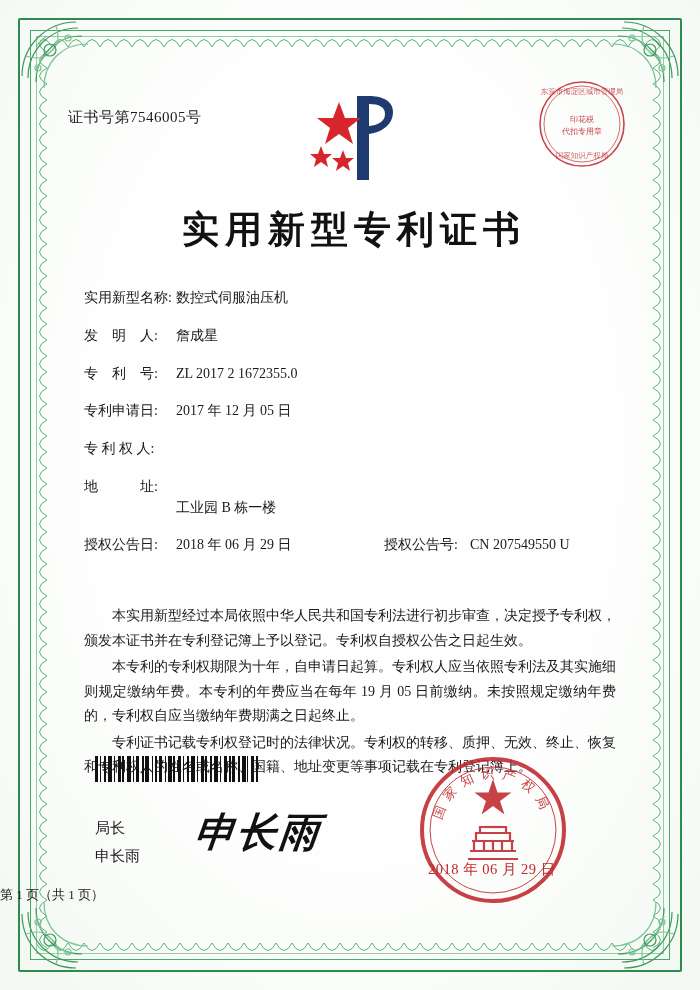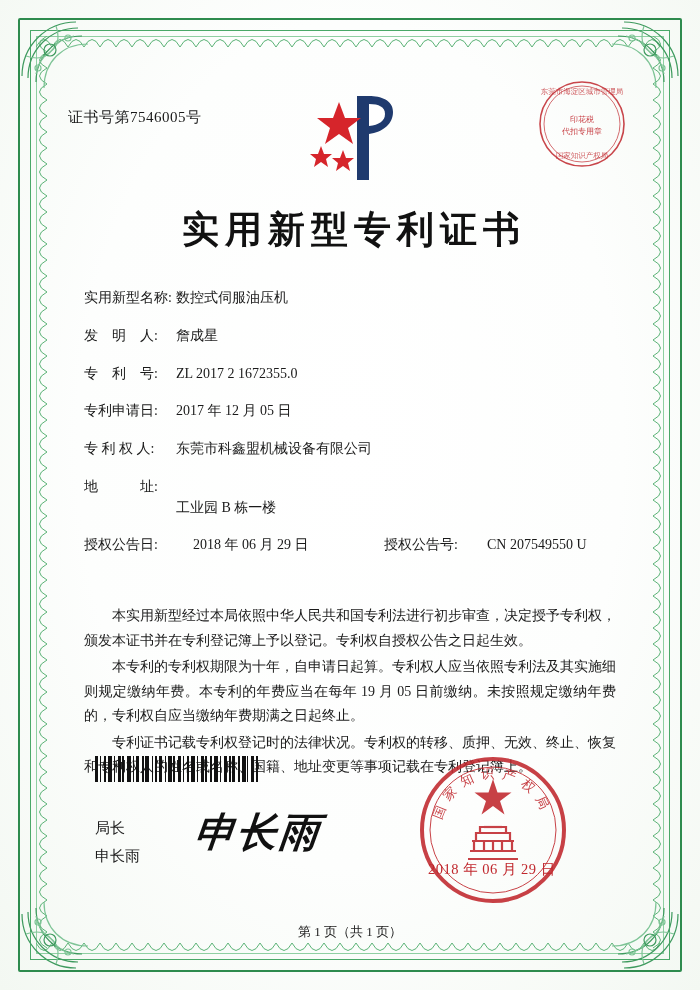--- a/index.html
+++ b/index.html
@@ -69,21 +69,21 @@
     font-size:14px;
     line-height:1.2;
   }
   .row{display:flex;margin-bottom:21px;align-items:flex-start;}
   .lbl{
     width:92px;flex:none;
     letter-spacing:0px;
     white-space:nowrap;
   }
   .val{flex:1;}
-  .row.two .half{display:flex;gap:17px;}
+  .row.two .half{display:flex;}
   .row.two .half:first-child{width:300px;flex:none;}
 
   
   .body-text{
     position:absolute;left:84px;top:604px;width:532px;
     font-size:14px;
     line-height:1.75;
     text-align:justify;
   }
   .body-text p{margin:0 0 2px 0;text-indent:2em;}
@@ -113,22 +113,22 @@
   }
   .seal-main{
     position:absolute;left:418px;top:755px;width:150px;height:150px;
   }
   .seal-date{
     position:absolute;left:428px;top:860px;
     font-size:14.5px;color:#c0272d;letter-spacing:.5px;
     font-family:"Liberation Serif", serif;
   }
   .footer{
-    position:absolute;left:0;right:0;top:923px;
-    text-align:center;font-size:13px;color:#222;
+    position:absolute;left:0;right:0;top:886px;
+    text-align:left;font-size:13px;color:#222;
   }
 </style>
 </head>
 <body>
 
 <div class="page">
 
   <div class="border-outer"></div>
   <div class="border-inner"></div>
   <div class="border-thin"></div>
@@ -266,21 +266,20 @@
     <div class="row">
       <div class="lbl">专　利　号:</div>
       <div class="val">ZL 2017 2 1672355.0</div>
     </div>
     <div class="row">
       <div class="lbl">专利申请日:</div>
       <div class="val">2017 年 12 月 05 日</div>
     </div>
     <div class="row">
       <div class="lbl">专 利 权 人:</div>
-      <div class="val">东莞市科鑫盟机械设备有限公司</div>
     </div>
     <div class="row" style="margin-bottom:4px;">
       <div class="lbl">地　　　址:</div>
     </div>
     <div style="margin-left:92px;margin-bottom:20px;">工业园 B 栋一楼</div>
     <div class="row two">
       <div class="half">
         <div class="lbl">授权公告日:</div>
         <div class="val">2018 年 06 月 29 日</div>
       </div>

